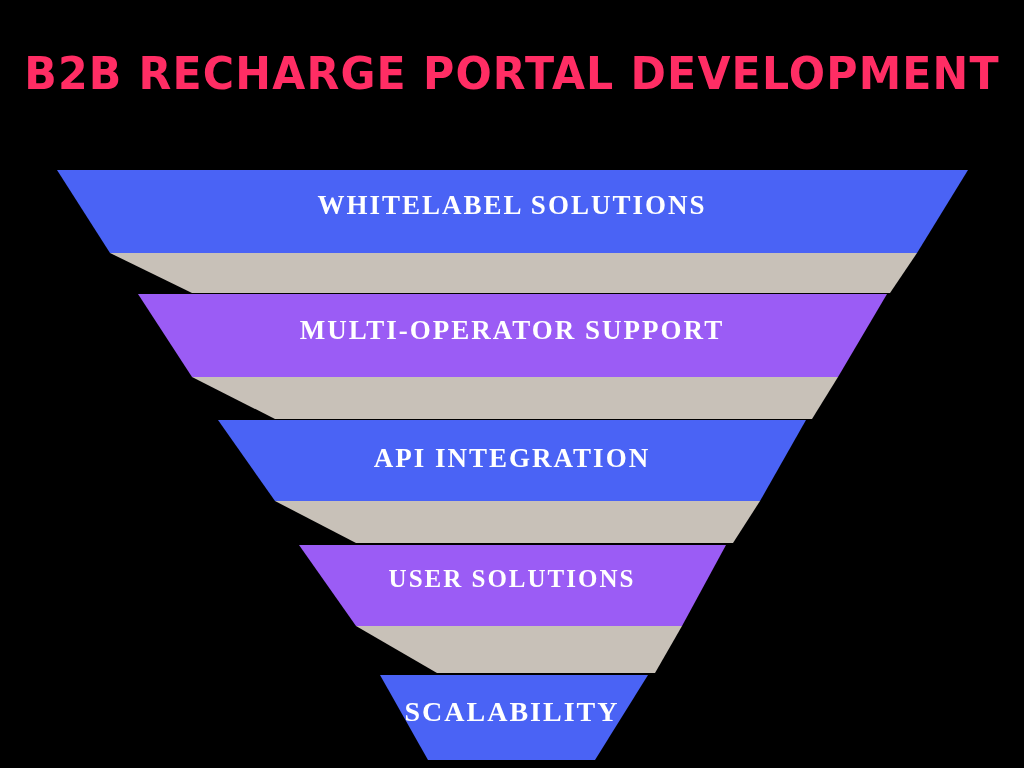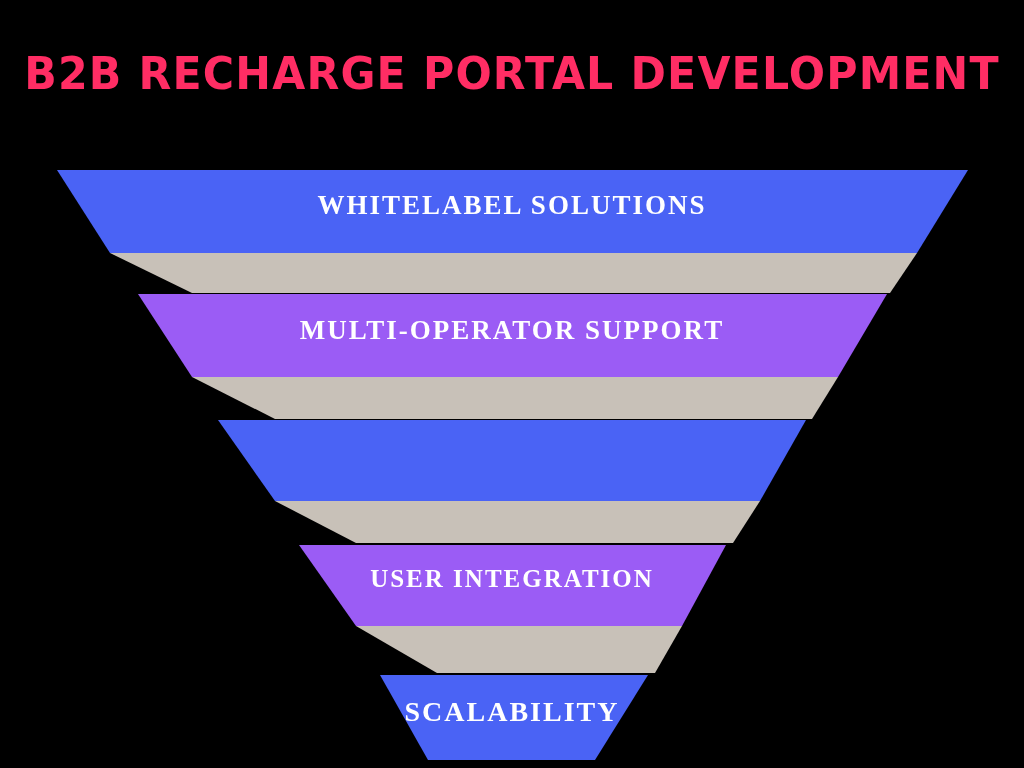--- a/index.html
+++ b/index.html
@@ -85,18 +85,19 @@
 
     <polygon points="299,545 726,545 682,626 356,626" fill="#9b5cf5"></polygon>
 
     <polygon points="380,675 648,675 595,760 428,760" fill="#4a63f5"></polygon>
   </svg>
 
   <div class="stage-label s0" style="color: rgb(255, 255, 255);">WHITELABEL SOLUTIONS</div>
 
   <div class="stage-label s1" style="color: rgb(255, 255, 255);">MULTI-OPERATOR SUPPORT</div>
 
+  <div class="stage-label s2" style="color: rgb(255, 255, 255);">API INTEGRATION</div>
 
-  <div class="stage-label s3" style="color: rgb(255, 255, 255);">USER INTEGRATION</div>
+  <div class="stage-label s3" style="color: rgb(255, 255, 255);">USER SOLUTIONS</div>
 
   <div class="stage-label s4" style="color: rgb(255, 255, 255);">SCALABILITY</div>
 
 </div>
 
 </body></html>

